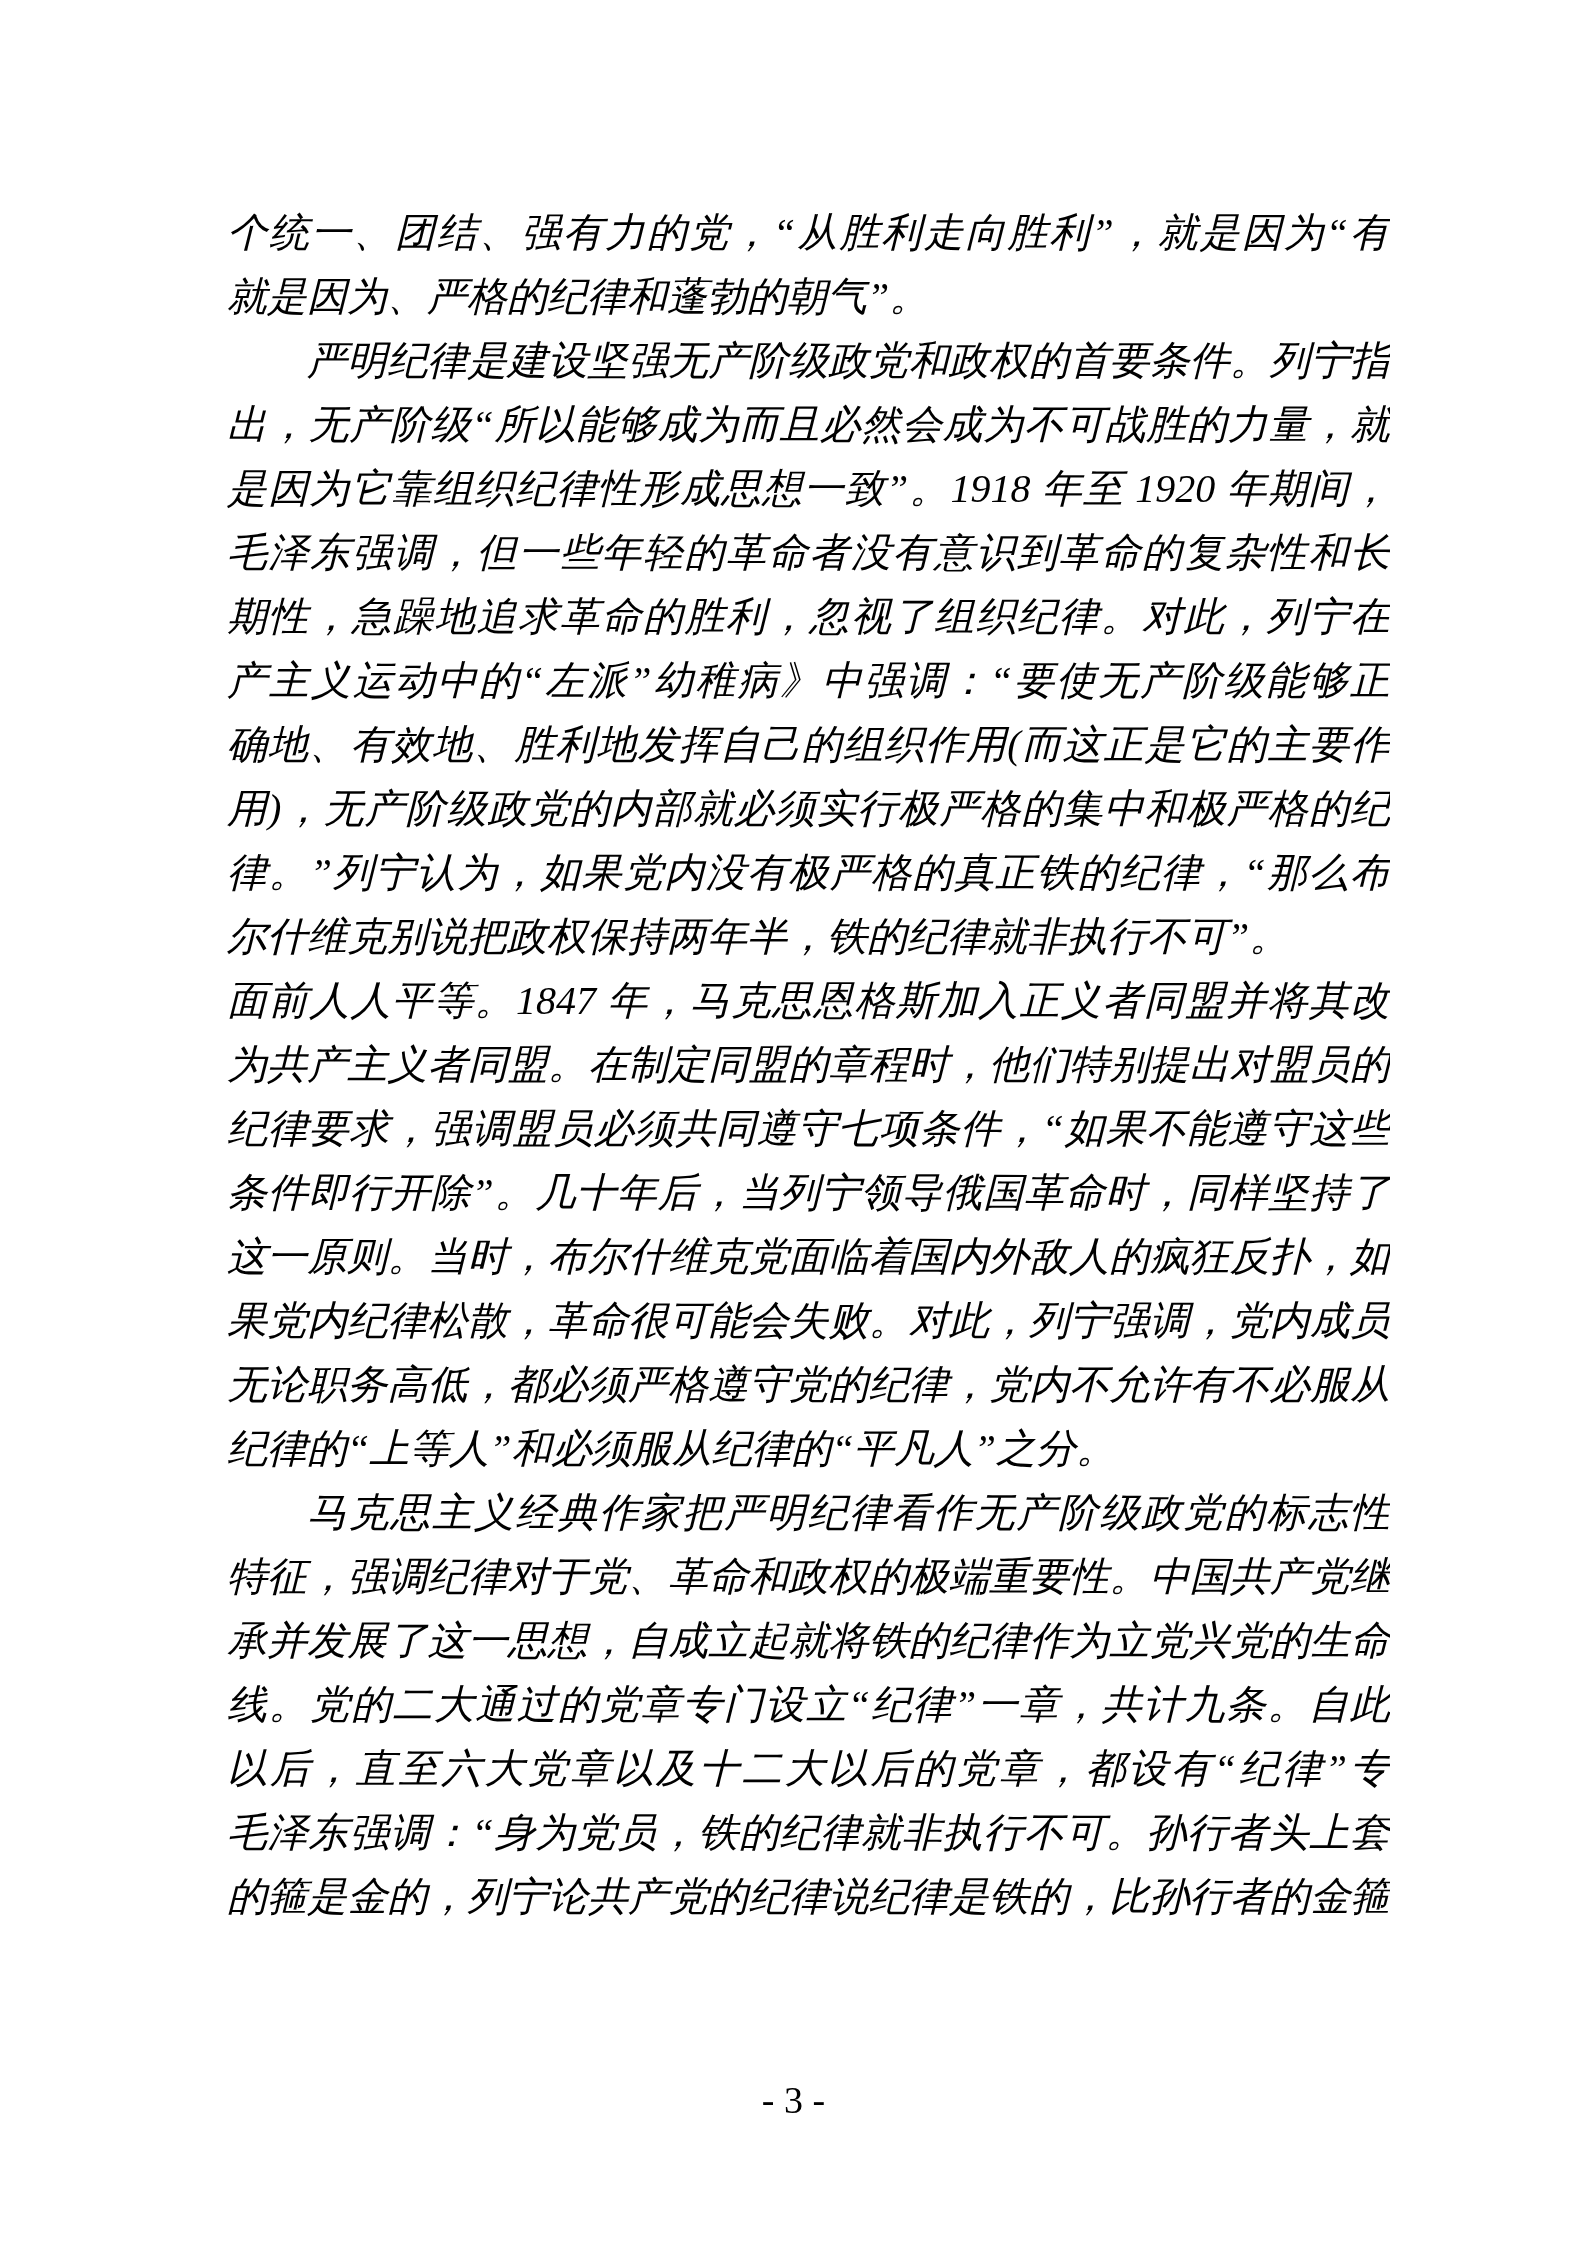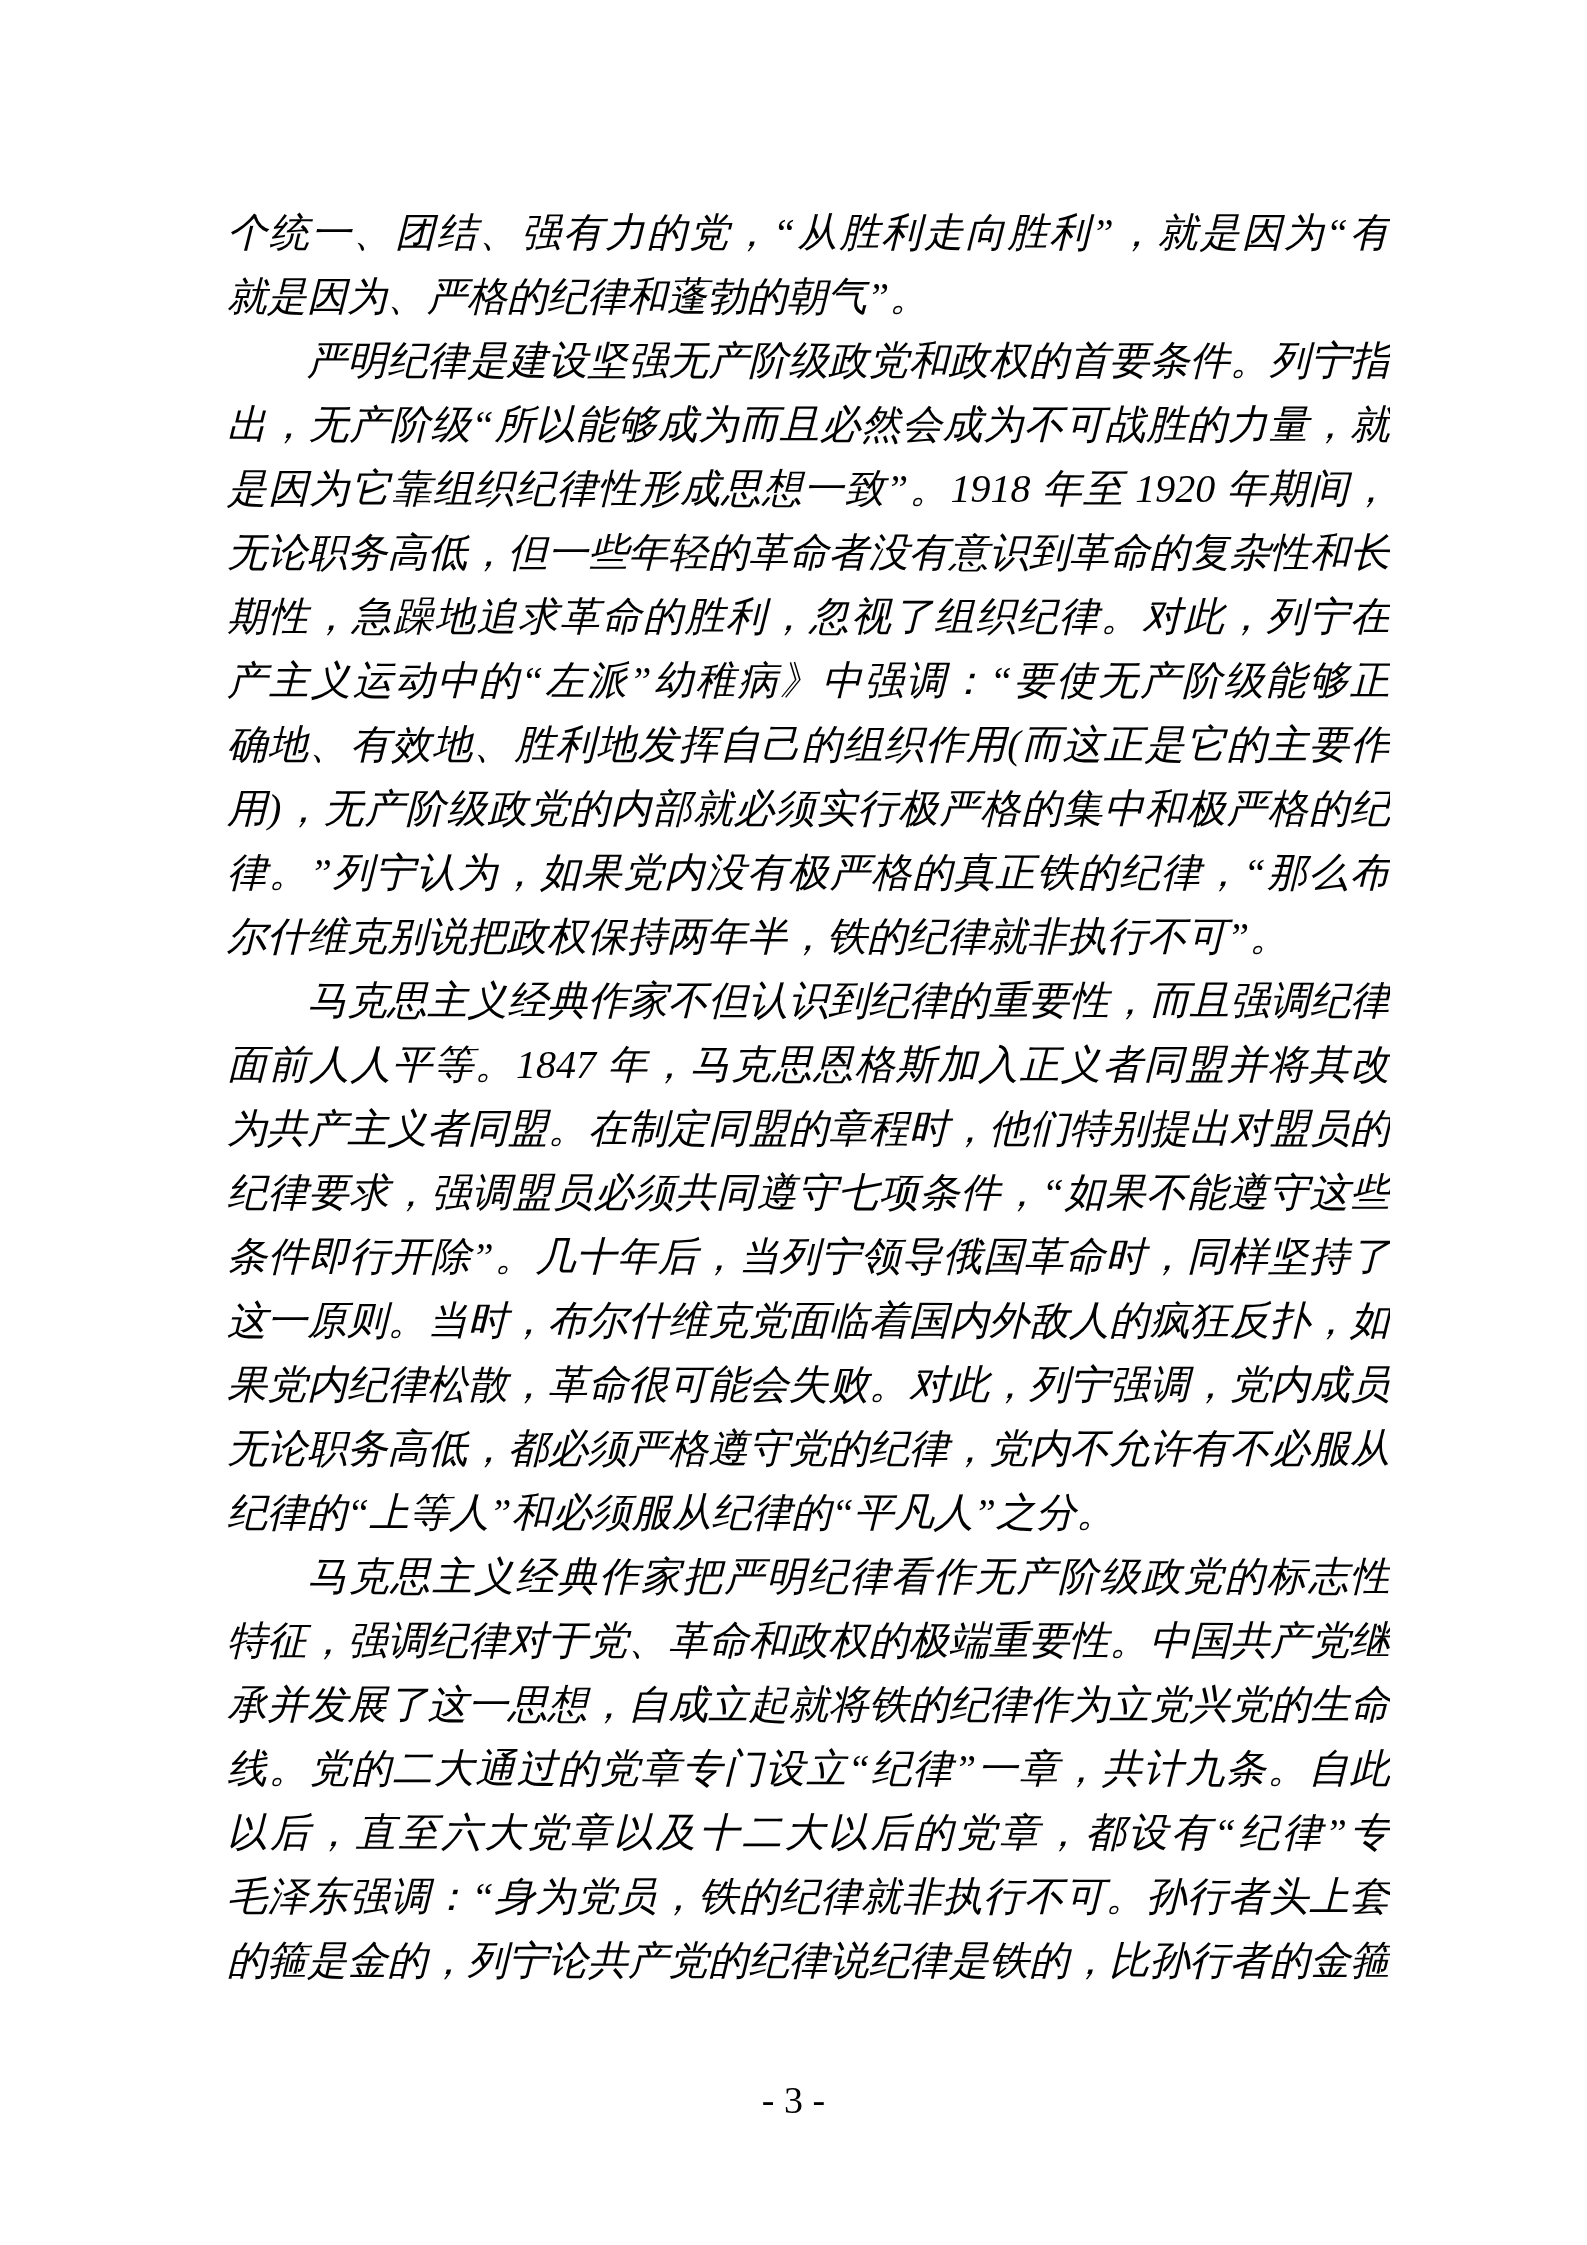--- a/index.html
+++ b/index.html
@@ -59,30 +59,29 @@
 <div class="page">
   <div class="body-text">
       <div class="paragraph">
         <div class="line">个统一、团结、强有力的党，“从胜利走向胜利”，就是因为“有</div>
         <div class="line para-end">就是因为、严格的纪律和蓬勃的朝气”。</div>
       </div>
       <div class="paragraph">
         <div class="line indent">严明纪律是建设坚强无产阶级政党和政权的首要条件。列宁指</div>
         <div class="line">出，无产阶级“所以能够成为而且必然会成为不可战胜的力量，就</div>
         <div class="line">是因为它靠组织纪律性形成思想一致”。1918 年至 1920 年期间，</div>
-        <div class="line">无论职务高低，但一些年轻的革命者没有意识到革命的复杂性和长</div>
+        <div class="line">毛泽东强调，但一些年轻的革命者没有意识到革命的复杂性和长</div>
         <div class="line">期性，急躁地追求革命的胜利，忽视了组织纪律。对此，列宁在《共</div>
         <div class="line">产主义运动中的“左派”幼稚病》中强调：“要使无产阶级能够正</div>
         <div class="line">确地、有效地、胜利地发挥自己的组织作用(而这正是它的主要作</div>
         <div class="line">用)，无产阶级政党的内部就必须实行极严格的集中和极严格的纪</div>
         <div class="line">律。”列宁认为，如果党内没有极严格的真正铁的纪律，“那么布</div>
         <div class="line para-end">尔什维克别说把政权保持两年半，铁的纪律就非执行不可”。</div>
       </div>
       <div class="paragraph">
-        <div class="line indent">马克思主义经典作家不但认识到纪律的重要性，而且强调纪律</div>
         <div class="line">面前人人平等。1847 年，马克思恩格斯加入正义者同盟并将其改组</div>
         <div class="line">为共产主义者同盟。在制定同盟的章程时，他们特别提出对盟员的</div>
         <div class="line">纪律要求，强调盟员必须共同遵守七项条件，“如果不能遵守这些</div>
         <div class="line">条件即行开除”。几十年后，当列宁领导俄国革命时，同样坚持了</div>
         <div class="line">这一原则。当时，布尔什维克党面临着国内外敌人的疯狂反扑，如</div>
         <div class="line">果党内纪律松散，革命很可能会失败。对此，列宁强调，党内成员</div>
         <div class="line">无论职务高低，都必须严格遵守党的纪律，党内不允许有不必服从</div>
         <div class="line para-end">纪律的“上等人”和必须服从纪律的“平凡人”之分。</div>
       </div>
       <div class="paragraph">

